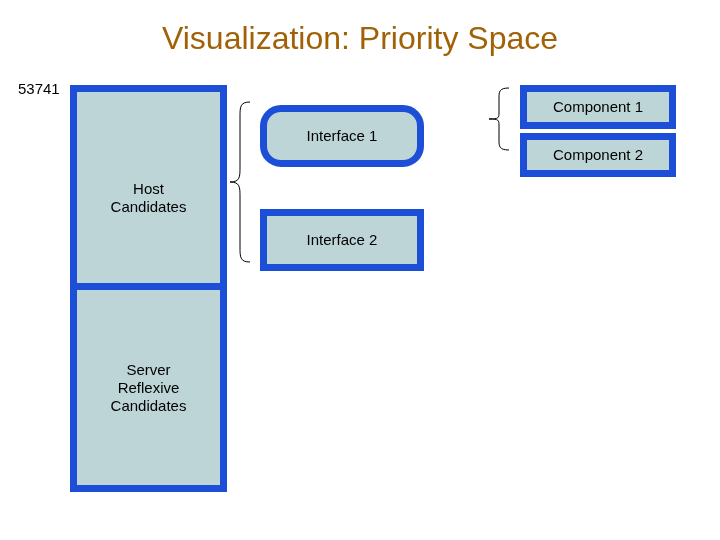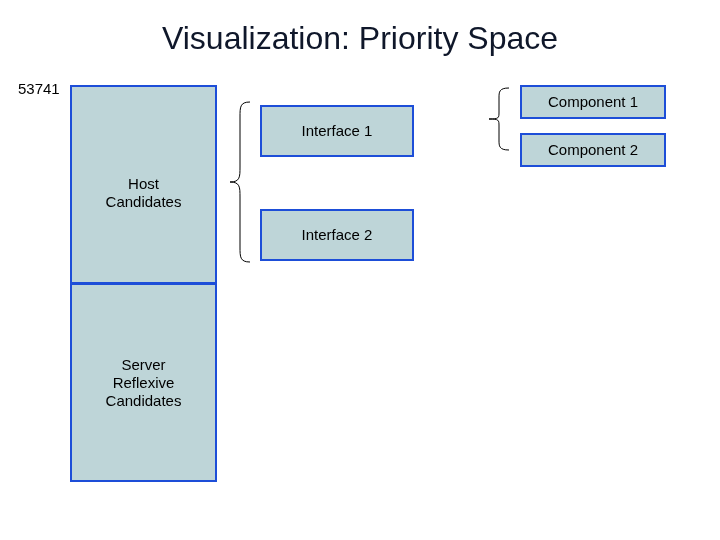--- a/index.html
+++ b/index.html
@@ -10,42 +10,42 @@
     font-family: Arial, Helvetica, sans-serif;
     position: relative;
   }
   .title {
     position: absolute;
     top: 20px;
     left: 0;
     width: 720px;
     text-align: center;
     font-size: 32px;
-    color: #0f172a;
+    color: #a16207;
   }
   .label-65535 {
     position: absolute;
     top: 80px;
     left: 18px;
     font-size: 15px;
   }
   .box {
     position: absolute;
     background: #bed5d8;
-    border: 2px solid #1d4ed8;
+    border: 7px solid #1d4ed8;
     display: flex;
     align-items: center;
     justify-content: center;
     text-align: center;
     font-size: 15px;
     line-height: 1.2;
   }
   .host-candidates { left: 70px; top: 85px; width: 143px; height: 195px; }
   .server-reflexive { left: 70px; top: 283px; width: 143px; height: 195px; }
-  .iface1 { left: 260px; top: 105px; width: 150px; height: 48px; }
+  .iface1 { left: 260px; top: 105px; width: 150px; height: 48px; border-radius: 21px; }
   .iface2 { left: 260px; top: 209px; width: 150px; height: 48px; }
   .comp1  { left: 520px; top: 85px;  width: 142px; height: 30px; }
   .comp2  { left: 520px; top: 121px; width: 142px; height: 30px; margin-top: 12px; }
   svg.brace {
     position: absolute;
     overflow: visible;
   }
   svg.brace path {
     stroke: #000;
     stroke-width: 1;

